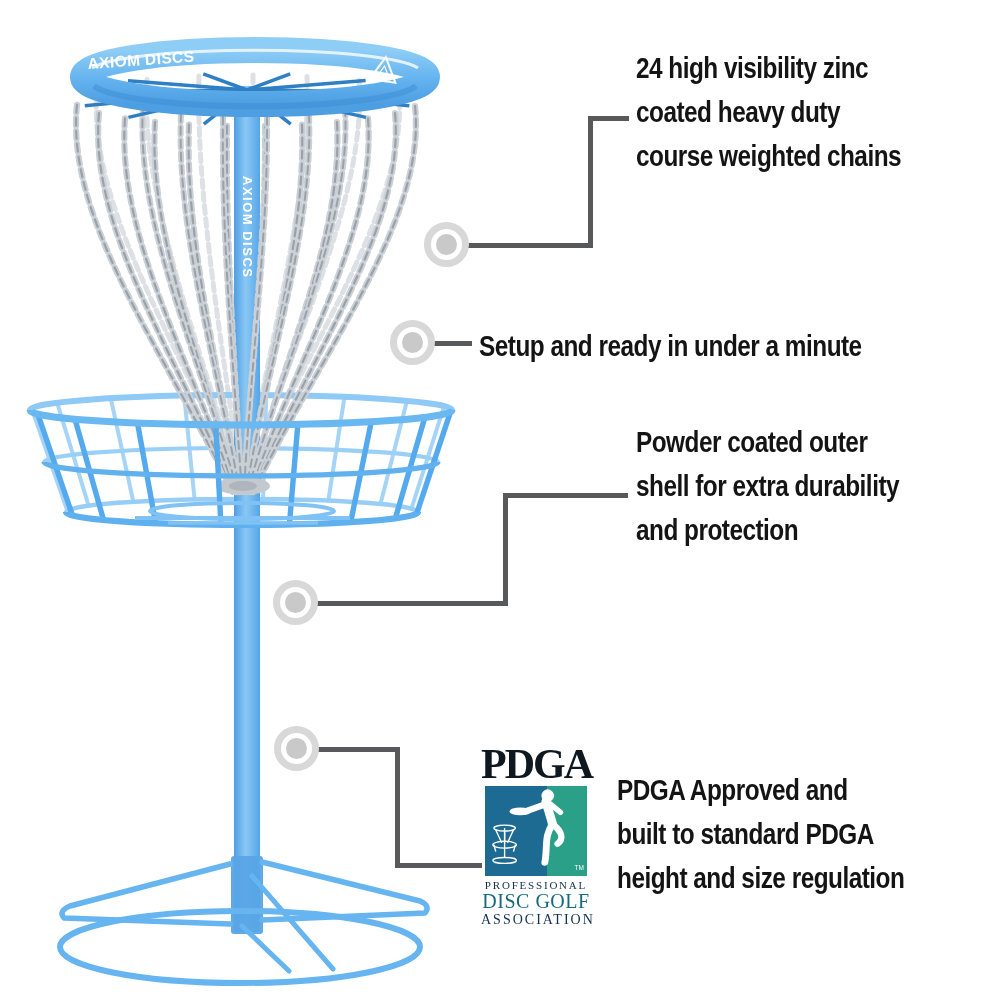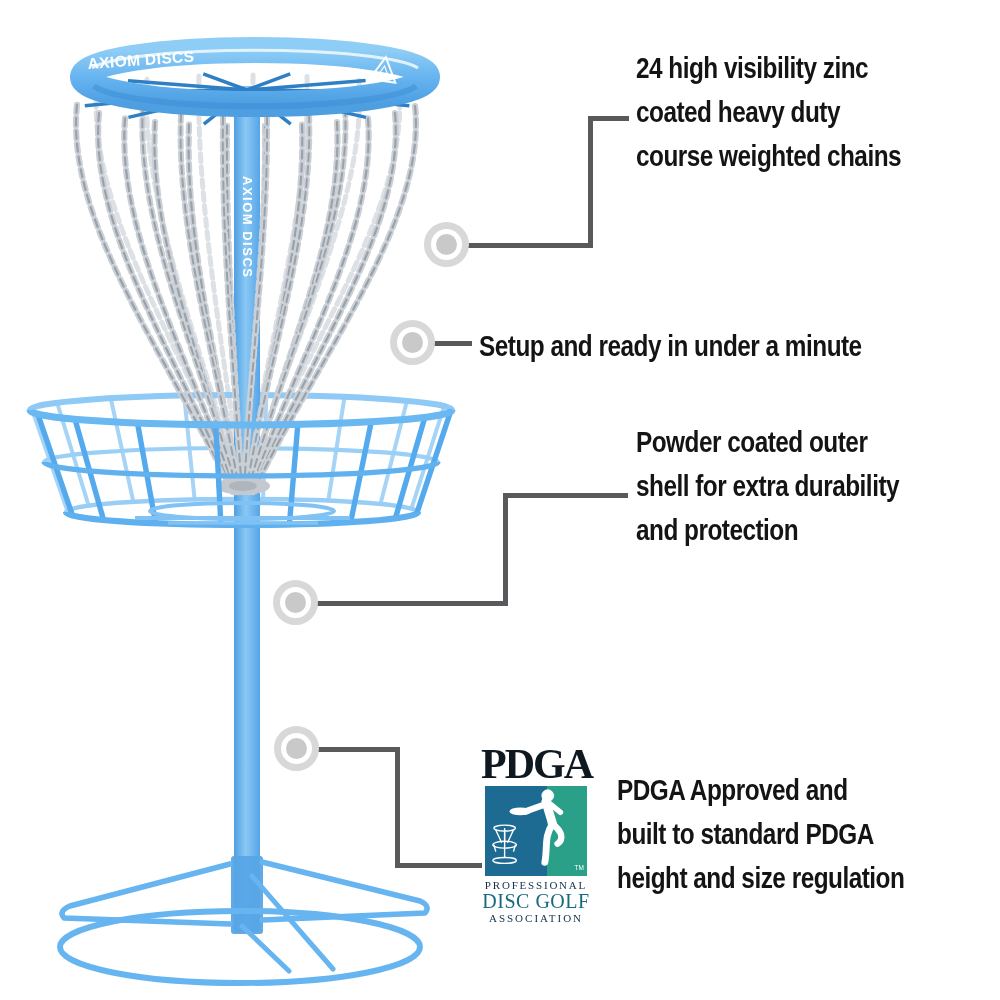--- a/index.html
+++ b/index.html
@@ -24,21 +24,21 @@
         font-family:"Liberation Serif",serif;}
   .pdga-acronym{font-size:42px;line-height:40px;font-weight:700;letter-spacing:-2px;
         color:#10181f;transform:scaleY(1.02);}
   .pdga-square{position:relative;width:102px;height:90px;margin:2px auto 3px;
         background:linear-gradient(90deg,var(--pdga-blue,#1d6a93) 0 61%,var(--pdga-teal,#2aa088) 61%);}
   .pdga-square svg{position:absolute;left:0;top:0;}
   .pdga-tm{position:absolute;right:3px;bottom:5px;color:#fff;font-size:6.5px;
         font-family:"Liberation Sans",sans-serif;letter-spacing:0;}
   .pdga-prof{font-size:11px;letter-spacing:1.8px;color:var(--pdga-navy,#13314e);margin-top:1px;}
   .pdga-golf{font-size:20px;line-height:21px;letter-spacing:.5px;color:var(--pdga-golf,#166a7e);text-align:center;}
-  .pdga-assoc{font-size:11px;letter-spacing:2px;color:var(--pdga-navy,#13314e);font-family:Liberation Serif, serif;}
+  .pdga-assoc{font-size:14px;letter-spacing:2px;color:var(--pdga-navy,#13314e);font-family:Liberation Serif, serif;}
 </style>
 </head>
 <body>
 
 <div id="canvas">
 
   <svg id="basket-svg" width="470" height="1000" viewBox="0 0 470 1000">
     <defs>
       <linearGradient id="poleGrad" x1="0" y1="0" x2="1" y2="0">
         <stop offset="0" stop-color="#4f9fe3"></stop>

